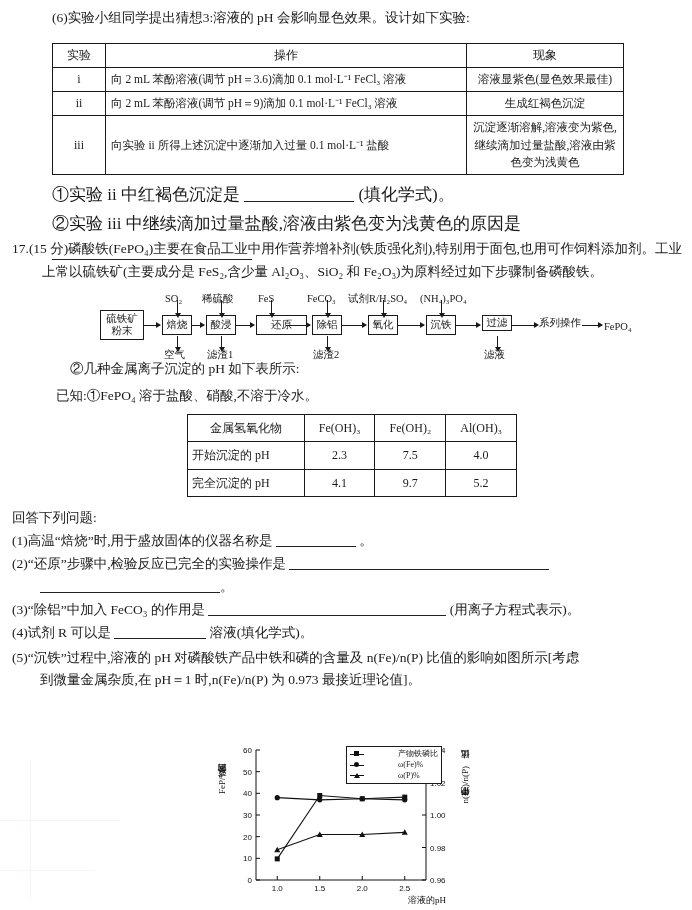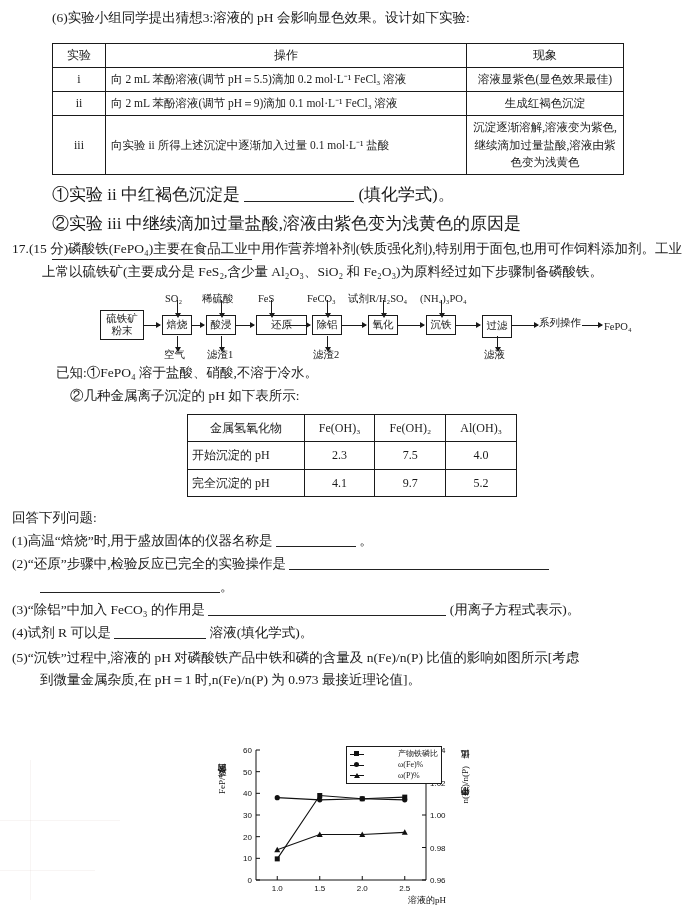--- a/index.html
+++ b/index.html
@@ -87,21 +87,21 @@
 
     <table class="tbl" id="t6">
       <tbody>
           <tr>
         <th class="col-no">实验</th>
         <th class="col-op">操作</th>
         <th class="col-ph">现象</th>
       </tr>
       <tr>
         <td class="c">i</td>
-        <td class="op">向 2 mL 苯酚溶液(调节 pH＝5.5)滴加 0.2 mol·L⁻¹ FeCl₃ 溶液</td>
+        <td class="op">向 2 mL 苯酚溶液(调节 pH＝3.6)滴加 0.1 mol·L⁻¹ FeCl₃ 溶液</td>
         <td class="ph">溶液显紫色(显色效果最佳)</td>
       </tr>
       <tr>
         <td class="c">ii</td>
         <td class="op">向 2 mL 苯酚溶液(调节 pH＝9)滴加 0.1 mol·L⁻¹ FeCl₃ 溶液</td>
         <td class="ph">生成红褐色沉淀</td>
       </tr>
       <tr>
         <td class="c">iii</td>
         <td class="op">向实验 ii 所得上述沉淀中逐渐加入过量 0.1 mol·L⁻¹ 盐酸</td>
@@ -131,21 +131,21 @@
     <div id="flow">
 
       <div class="fbox" style="left:88px;top:18px;width:44px;height:30px;white-space:pre-line">硫铁矿
 粉末</div>
       <div class="fbox" style="left:150px;top:23px;width:30px;height:20px;">焙烧</div>
       <div class="fbox" style="left:194px;top:23px;width:30px;height:20px;">酸浸</div>
       <div class="fbox" style="left:244px;top:23px;width:51px;height:20px;">还原</div>
       <div class="fbox" style="left:300px;top:23px;width:30px;height:20px;">除铝</div>
       <div class="fbox" style="left:356px;top:23px;width:30px;height:20px;">氧化</div>
       <div class="fbox" style="left:414px;top:23px;width:30px;height:20px;">沉铁</div>
-      <div class="fbox" style="left:470px;top:23px;width:30px;height:23px;">过滤</div>
+      <div class="fbox" style="left:470px;top:23px;width:30px;height:16px;">过滤</div>
 
       <div class="farrow" style="left:132px;top:33px;width:16px;"></div>
       <div class="farrow" style="left:180px;top:33px;width:12px;"></div>
       <div class="farrow" style="left:224px;top:33px;width:18px;"></div>
       <div class="farrow" style="left:274px;top:33px;width:24px;"></div>
       <div class="farrow" style="left:330px;top:33px;width:24px;"></div>
       <div class="farrow" style="left:386px;top:33px;width:26px;"></div>
       <div class="farrow" style="left:444px;top:33px;width:24px;"></div>
       <div class="farrow" style="left:500px;top:33px;width:26px;"></div>
       <div class="flab" style="left:527px;top:22px;">系列操作</div>
@@ -169,22 +169,22 @@
       <div class="flab" style="left:295px;top:-2px;">FeCO₃</div>
       <div class="flab" style="left:336px;top:-2px;">试剂R/H₂SO₄</div>
       <div class="flab" style="left:408px;top:-2px;">(NH₄)₃PO₄</div>
 
       <div class="flab" style="left:152px;top:54px;">空气</div>
       <div class="flab" style="left:195px;top:54px;">滤渣1</div>
       <div class="flab" style="left:301px;top:54px;">滤渣2</div>
       <div class="flab" style="left:472px;top:54px;">滤液</div>
     </div>
 
+    <div style="padding-left:58px">②几种金属离子沉淀的 pH 如下表所示:</div>
     <div style="margin-top:4px;padding-left:44px">已知:①FePO₄ 溶于盐酸、硝酸,不溶于冷水。</div>
-    <div style="padding-left:58px">②几种金属离子沉淀的 pH 如下表所示:</div>
 
     <div id="t17wrap">
       <table class="tbl" id="t17">
         <tbody>
             <tr>
           <th class="lbl">金属氢氧化物</th>
           <th class="lbl">Fe(OH)₃</th>
           <th class="lbl">Fe(OH)₂</th>
           <th class="lbl">Al(OH)₃</th>
         </tr>

